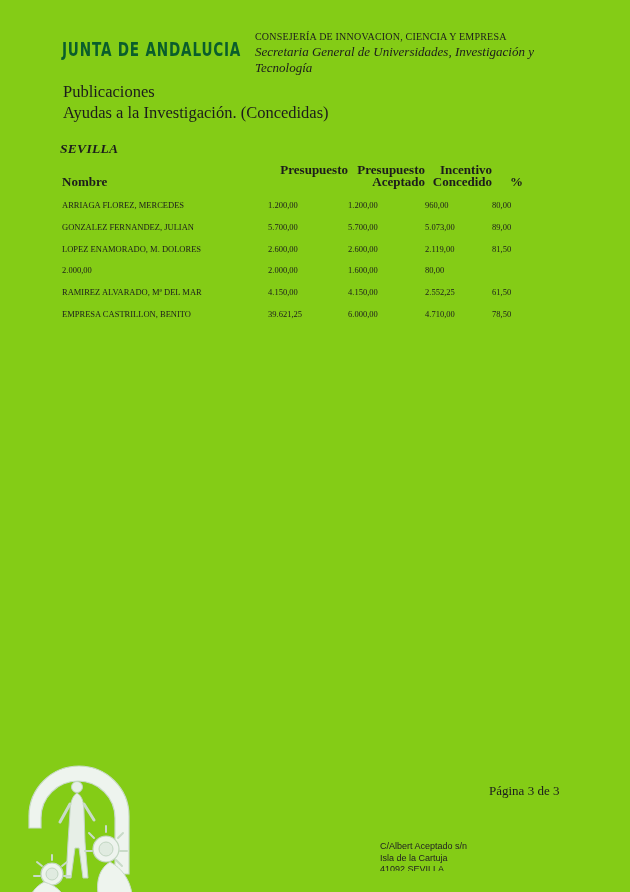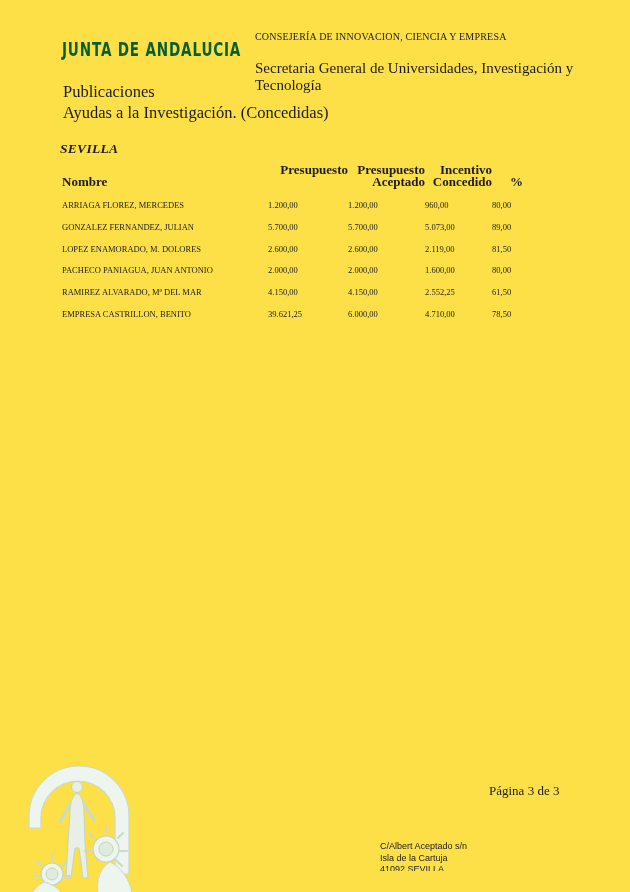--- a/index.html
+++ b/index.html
@@ -1,32 +1,32 @@
 <!DOCTYPE html>
 <html><head>
 <meta charset="utf-8">
 <style>
   * { margin:0; padding:0; box-sizing:border-box; }
   html,body { background:#ffffff; }
   .page {
-    position:relative; width:630px; height:892px; background:#fde047;
+    position:relative; width:630px; height:892px; background:#84cc16;
     overflow:hidden; font-family:"Liberation Serif","DejaVu Serif",serif;
     color:#1c1c1c; margin:0 auto;
   }
 
   
   .logo {
     position:absolute; left:62px; top:38px;
     font-family:"DejaVu Sans","Liberation Sans",sans-serif;
     font-weight:bold; font-size:17px; letter-spacing:1px; color:#0a5e2c;
     transform:scale(0.80,1.10); transform-origin:left top; white-space:nowrap;
   }
   .org { position:absolute; left:255px; top:31px; width:320px; }
   .org-line1 { font-size:10px; letter-spacing:0.2px; }
-  .org-line2 { font-size:15px; margin-top:18px; }
+  .org-line2 { font-size:13px; margin-top:2px;font-style:italic; }
 
   
   .title-block { position:absolute; left:63px; top:81px; font-size:16.5px; line-height:21px; }
 
   
   .province { position:absolute; left:60px; top:141px; font-weight:bold; font-style:italic; font-size:13.5px; letter-spacing:0.3px; }
 
   
   .grants-table { position:absolute; left:62px; top:164px; width:461px; }
   .hgrid, .trow { display:grid; grid-template-columns:206px 80px 77px 67px 31px; }
@@ -100,21 +100,20 @@
         <div class="td">89,00</div>
       </div>
       <div class="trow">
         <div class="td td-nombre">LOPEZ ENAMORADO, M. DOLORES</div>
         <div class="td">2.600,00</div>
         <div class="td">2.600,00</div>
         <div class="td">2.119,00</div>
         <div class="td">81,50</div>
       </div>
       <div class="trow">
-        <div class="td td-nombre">PACHECO PANIAGUA, JUAN ANTONIO</div>
         <div class="td">2.000,00</div>
         <div class="td">2.000,00</div>
         <div class="td">1.600,00</div>
         <div class="td">80,00</div>
       </div>
       <div class="trow">
         <div class="td td-nombre">RAMIREZ ALVARADO, Mª DEL MAR</div>
         <div class="td">4.150,00</div>
         <div class="td">4.150,00</div>
         <div class="td">2.552,25</div>

